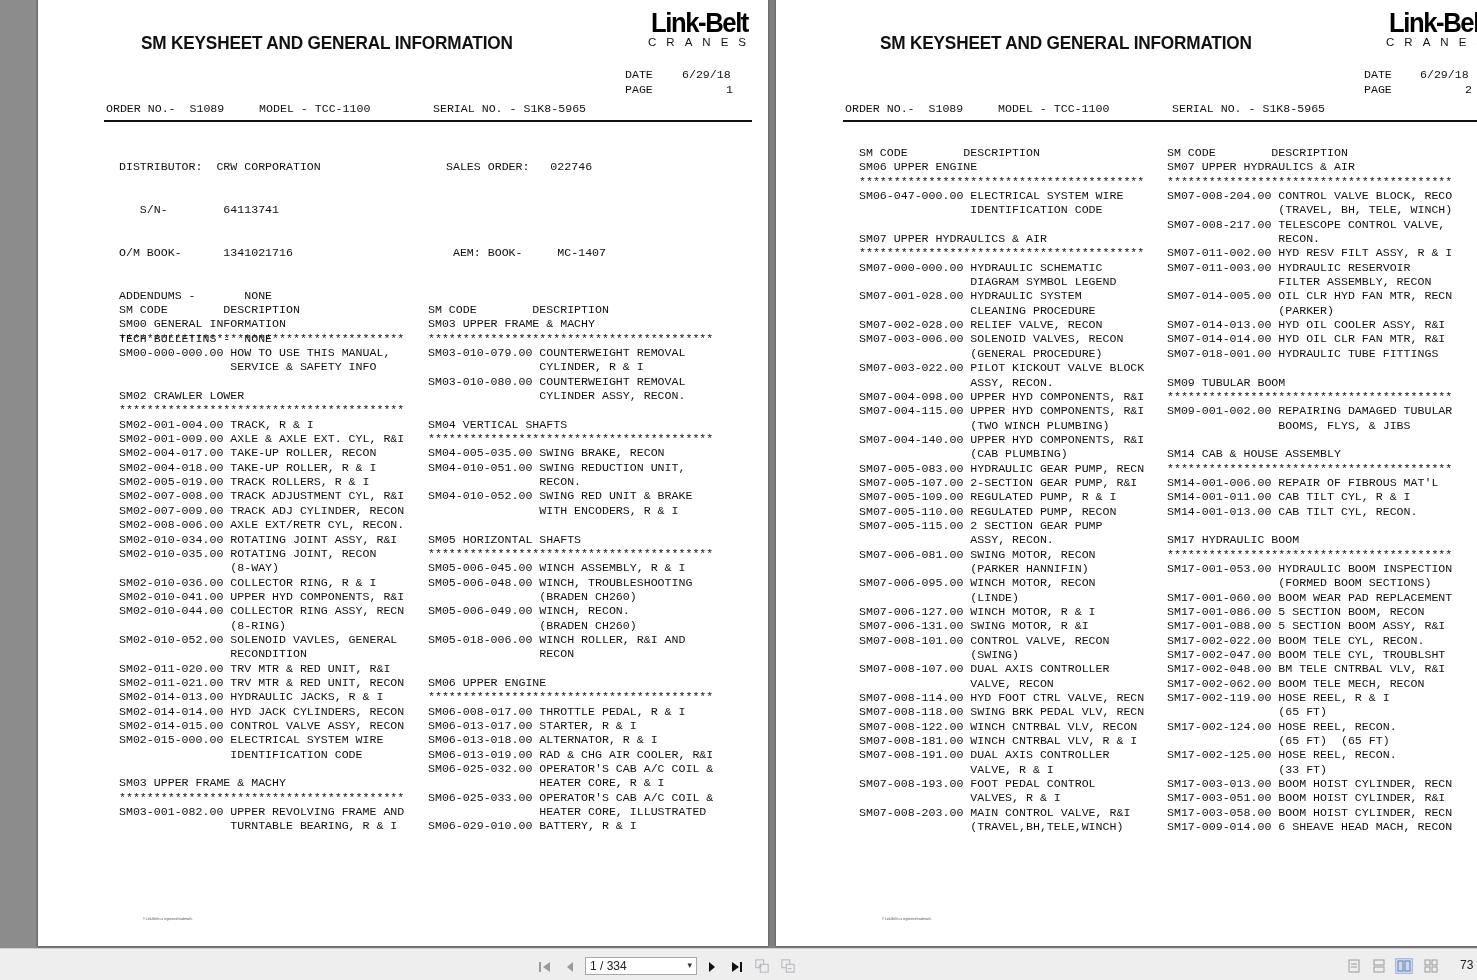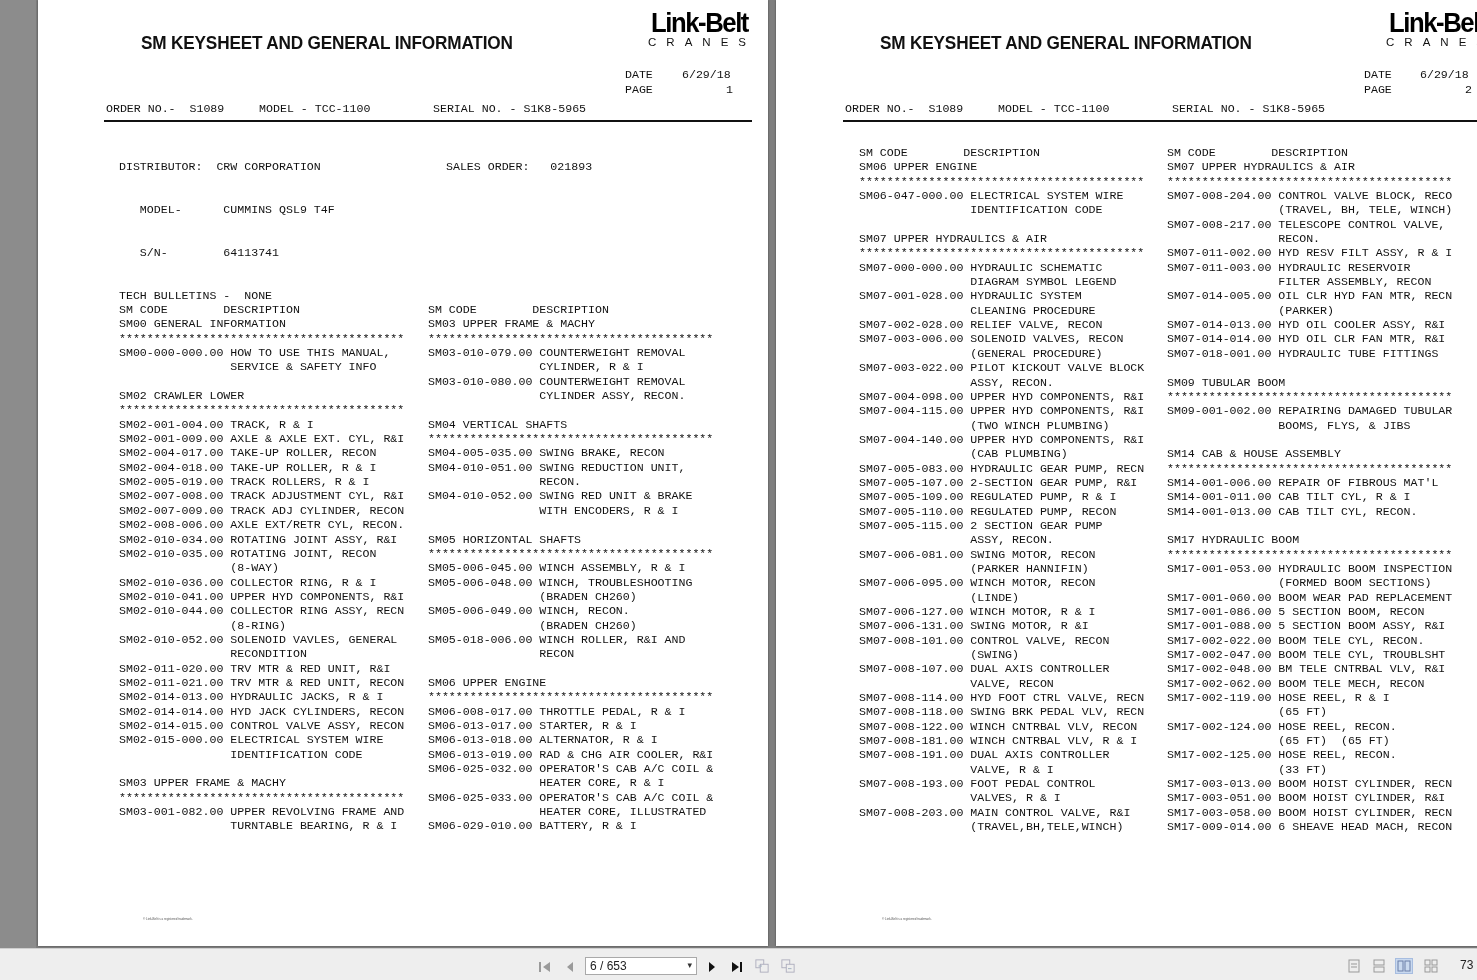--- a/index.html
+++ b/index.html
@@ -61,23 +61,24 @@
       <span class="sub">CRANES</span>
     </div>
     <div class="mono abs" style="left:587px; top:68px;">DATE</div>
     <div class="mono abs" style="left:644px; top:68px;">6/29/18</div>
     <div class="mono abs" style="left:587px; top:83px;">PAGE</div>
     <div class="mono abs" style="left:688px; top:83px;">1</div>
     <div class="mono abs" style="left:68px; top:102px;">ORDER NO.-  S1089     MODEL - TCC-1100         SERIAL NO. - S1K8-5965</div>
     <div class="rule" style="left:66px; top:120px; width:648px;"></div>
 
     <div class="mono abs" style="left:81px; top:131px;">
-      <div>DISTRIBUTOR:  CRW CORPORATION                  SALES ORDER:   021893</div>
-      <div>   MODEL-      CUMMINS QSL9 T4F</div>
+      <div>DISTRIBUTOR:  CRW CORPORATION                  SALES ORDER:   022746</div>
       <div>   S/N-        64113741</div>
+      <div>O/M BOOK-      1341021716                       AEM: BOOK-     MC-1407</div>
+      <div>ADDENDUMS -       NONE</div>
       <div>TECH BULLETINS -  NONE</div>
     </div>
 
     <div class="mono abs col" style="left:81px; top:303px;"><div style="min-height: 14.35px;">SM CODE        DESCRIPTION</div><div style="min-height: 14.35px;">SM00 GENERAL INFORMATION</div><div style="min-height: 14.35px;">*****************************************</div><div style="min-height: 14.35px;">SM00-000-000.00 HOW TO USE THIS MANUAL,</div><div style="min-height: 14.35px;">                SERVICE &amp; SAFETY INFO</div><div style="min-height: 14.35px;"></div><div style="min-height: 14.35px;">SM02 CRAWLER LOWER</div><div style="min-height: 14.35px;">*****************************************</div><div style="min-height: 14.35px;">SM02-001-004.00 TRACK, R &amp; I</div><div style="min-height: 14.35px;">SM02-001-009.00 AXLE &amp; AXLE EXT. CYL, R&amp;I</div><div style="min-height: 14.35px;">SM02-004-017.00 TAKE-UP ROLLER, RECON</div><div style="min-height: 14.35px;">SM02-004-018.00 TAKE-UP ROLLER, R &amp; I</div><div style="min-height: 14.35px;">SM02-005-019.00 TRACK ROLLERS, R &amp; I</div><div style="min-height: 14.35px;">SM02-007-008.00 TRACK ADJUSTMENT CYL, R&amp;I</div><div style="min-height: 14.35px;">SM02-007-009.00 TRACK ADJ CYLINDER, RECON</div><div style="min-height: 14.35px;">SM02-008-006.00 AXLE EXT/RETR CYL, RECON.</div><div style="min-height: 14.35px;">SM02-010-034.00 ROTATING JOINT ASSY, R&amp;I</div><div style="min-height: 14.35px;">SM02-010-035.00 ROTATING JOINT, RECON</div><div style="min-height: 14.35px;">                (8-WAY)</div><div style="min-height: 14.35px;">SM02-010-036.00 COLLECTOR RING, R &amp; I</div><div style="min-height: 14.35px;">SM02-010-041.00 UPPER HYD COMPONENTS, R&amp;I</div><div style="min-height: 14.35px;">SM02-010-044.00 COLLECTOR RING ASSY, RECN</div><div style="min-height: 14.35px;">                (8-RING)</div><div style="min-height: 14.35px;">SM02-010-052.00 SOLENOID VAVLES, GENERAL</div><div style="min-height: 14.35px;">                RECONDITION</div><div style="min-height: 14.35px;">SM02-011-020.00 TRV MTR &amp; RED UNIT, R&amp;I</div><div style="min-height: 14.35px;">SM02-011-021.00 TRV MTR &amp; RED UNIT, RECON</div><div style="min-height: 14.35px;">SM02-014-013.00 HYDRAULIC JACKS, R &amp; I</div><div style="min-height: 14.35px;">SM02-014-014.00 HYD JACK CYLINDERS, RECON</div><div style="min-height: 14.35px;">SM02-014-015.00 CONTROL VALVE ASSY, RECON</div><div style="min-height: 14.35px;">SM02-015-000.00 ELECTRICAL SYSTEM WIRE</div><div style="min-height: 14.35px;">                IDENTIFICATION CODE</div><div style="min-height: 14.35px;"></div><div style="min-height: 14.35px;">SM03 UPPER FRAME &amp; MACHY</div><div style="min-height: 14.35px;">*****************************************</div><div style="min-height: 14.35px;">SM03-001-082.00 UPPER REVOLVING FRAME AND</div><div style="min-height: 14.35px;">                TURNTABLE BEARING, R &amp; I</div></div>
     <div class="mono abs col" style="left:390px; top:303px;"><div style="min-height: 14.35px;">SM CODE        DESCRIPTION</div><div style="min-height: 14.35px;">SM03 UPPER FRAME &amp; MACHY</div><div style="min-height: 14.35px;">*****************************************</div><div style="min-height: 14.35px;">SM03-010-079.00 COUNTERWEIGHT REMOVAL</div><div style="min-height: 14.35px;">                CYLINDER, R &amp; I</div><div style="min-height: 14.35px;">SM03-010-080.00 COUNTERWEIGHT REMOVAL</div><div style="min-height: 14.35px;">                CYLINDER ASSY, RECON.</div><div style="min-height: 14.35px;"></div><div style="min-height: 14.35px;">SM04 VERTICAL SHAFTS</div><div style="min-height: 14.35px;">*****************************************</div><div style="min-height: 14.35px;">SM04-005-035.00 SWING BRAKE, RECON</div><div style="min-height: 14.35px;">SM04-010-051.00 SWING REDUCTION UNIT,</div><div style="min-height: 14.35px;">                RECON.</div><div style="min-height: 14.35px;">SM04-010-052.00 SWING RED UNIT &amp; BRAKE</div><div style="min-height: 14.35px;">                WITH ENCODERS, R &amp; I</div><div style="min-height: 14.35px;"></div><div style="min-height: 14.35px;">SM05 HORIZONTAL SHAFTS</div><div style="min-height: 14.35px;">*****************************************</div><div style="min-height: 14.35px;">SM05-006-045.00 WINCH ASSEMBLY, R &amp; I</div><div style="min-height: 14.35px;">SM05-006-048.00 WINCH, TROUBLESHOOTING</div><div style="min-height: 14.35px;">                (BRADEN CH260)</div><div style="min-height: 14.35px;">SM05-006-049.00 WINCH, RECON.</div><div style="min-height: 14.35px;">                (BRADEN CH260)</div><div style="min-height: 14.35px;">SM05-018-006.00 WINCH ROLLER, R&amp;I AND</div><div style="min-height: 14.35px;">                RECON</div><div style="min-height: 14.35px;"></div><div style="min-height: 14.35px;">SM06 UPPER ENGINE</div><div style="min-height: 14.35px;">*****************************************</div><div style="min-height: 14.35px;">SM06-008-017.00 THROTTLE PEDAL, R &amp; I</div><div style="min-height: 14.35px;">SM06-013-017.00 STARTER, R &amp; I</div><div style="min-height: 14.35px;">SM06-013-018.00 ALTERNATOR, R &amp; I</div><div style="min-height: 14.35px;">SM06-013-019.00 RAD &amp; CHG AIR COOLER, R&amp;I</div><div style="min-height: 14.35px;">SM06-025-032.00 OPERATOR'S CAB A/C COIL &amp;</div><div style="min-height: 14.35px;">                HEATER CORE, R &amp; I</div><div style="min-height: 14.35px;">SM06-025-033.00 OPERATOR'S CAB A/C COIL &amp;</div><div style="min-height: 14.35px;">                HEATER CORE, ILLUSTRATED</div><div style="min-height: 14.35px;">SM06-029-010.00 BATTERY, R &amp; I</div></div>
 
     <div class="fineprint" style="left:105px; top:917px;">® Link-Belt is a registered trademark.</div>
   </div>
 
   <div class="page p2">
@@ -107,21 +108,21 @@
       <rect x="1" y="1" width="2" height="10" fill="#9a9a9a"></rect>
       <polygon points="12,1 5,6 12,11" fill="#9a9a9a"></polygon>
     </svg>
 </div>
 <div class="navbtn" style="left:563px; top:960px;">
   <svg width="10" height="12" viewBox="0 0 10 12">
       <polygon points="8,1 2,6 8,11" fill="#9a9a9a"></polygon>
     </svg>
 </div>
 <div class="pagebox">
-  <span>6 / 653</span>
+  <span>1 / 334</span>
   <span class="caret">▾</span>
 </div>
 <div class="navbtn" style="left:705px; top:960px;">
   <svg width="10" height="12" viewBox="0 0 10 12">
       <polygon points="2,1 8,6 2,11" fill="#111"></polygon>
     </svg>
 </div>
 <div class="navbtn" style="left:730px; top:960px;">
   <svg width="14" height="12" viewBox="0 0 14 12">
       <polygon points="2,1 9,6 2,11" fill="#111"></polygon>

